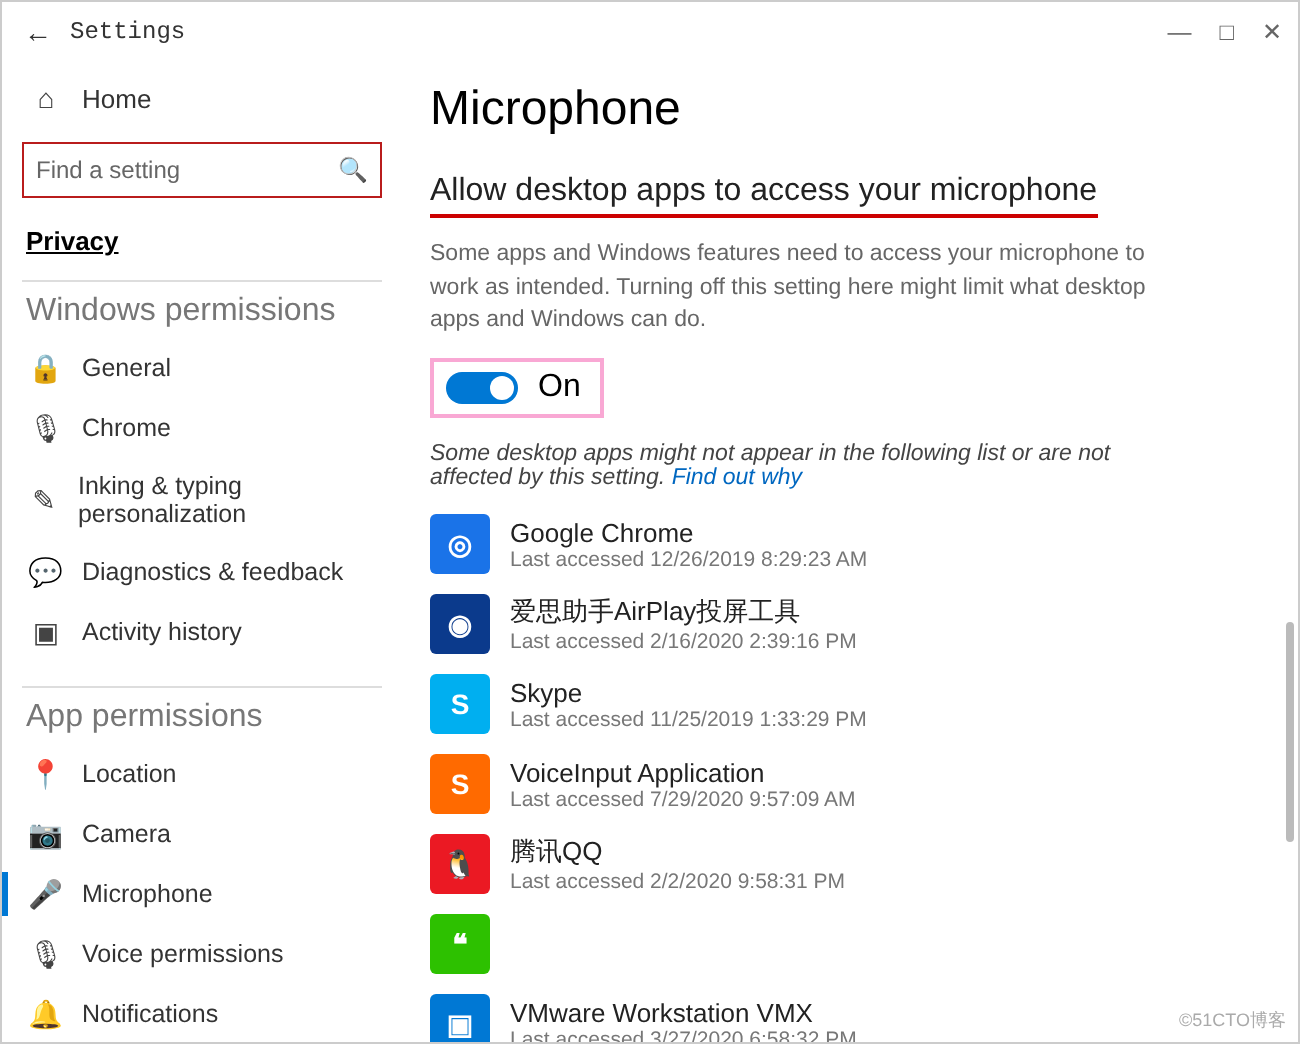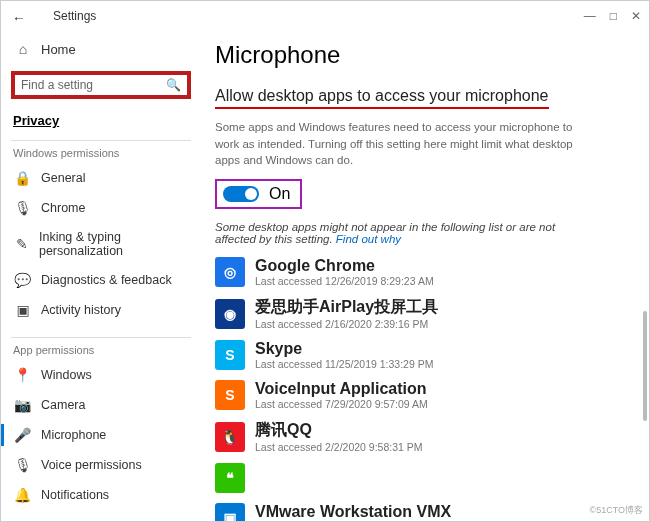--- a/index.html
+++ b/index.html
@@ -1,45 +1,45 @@
 <!DOCTYPE html>
 <html><head>
 <meta charset="utf-8">
 <style>
 * { box-sizing: border-box; margin: 0; padding: 0; font-family: "Segoe UI", sans-serif; }
 body { width: 650px; height: 522px; background: #fff; overflow: hidden; position: relative; border: 1px solid #ccc; }
 .titlebar { height: 30px; display: flex; align-items: center; padding: 0 8px; font-size: 12px; color: #333; }
 .titlebar .back { width: 20px; text-align: center; font-size: 14px; cursor: pointer; }
-.titlebar .title { margin-left: 24px; }
+.titlebar .title { margin-left: 6px; font-family: Liberation Mono, monospace; }
 .titlebar .winctrls { margin-left: auto; display: flex; gap: 14px; font-size: 12px; color: #666; }
 .layout { display: flex; height: calc(100% - 30px); }
 .sidebar { width: 200px; padding: 4px 10px 10px 10px; overflow: hidden; }
 .home { display: flex; align-items: center; gap: 10px; padding: 6px 4px; font-size: 13px; color: #333; }
-.search { margin-top: 8px; display: flex; align-items: center; border: 4px solid #b91c1c; height: 28px; padding: 0 6px; font-size: 12px; color: #666; }
+.search { margin-top: 8px; display: flex; align-items: center; border: 1px solid #b91c1c; height: 28px; padding: 0 6px; font-size: 12px; color: #666; }
 .search span.ph { flex: 1; }
 .section-active { font-weight: 600; font-size: 13px; margin: 14px 0 4px 2px; text-decoration: underline; }
 .sep { border: none; border-top: 1px solid #ddd; margin: 12px 0 6px; }
-.group-label { font-size: 11px; color: #777; margin: 2px 0 4px 2px; }
+.group-label { font-size: 16px; color: #777; margin: 2px 0 4px 2px; }
 .navitem { display: flex; align-items: center; gap: 10px; padding: 7px 4px; font-size: 12.5px; color: #333; cursor: pointer; position: relative; }
 .navitem.active::before { content:""; position:absolute; left:-10px; top:4px; bottom:4px; width:3px; background:#0078d4; }
 .navicon { width: 16px; height: 16px; display: inline-flex; align-items: center; justify-content: center; font-size: 14px; color: #444; }
 .content { flex: 1; padding: 10px 14px 0 14px; overflow-y: auto; position: relative; }
 h1 { font-size: 24px; font-weight: 400; margin-bottom: 18px; }
 h2 { font-size: 16px; font-weight: 400; color: #222; margin-bottom: 4px; border-bottom: 2px solid #c00; display: inline-block; padding-bottom: 2px; }
 .desc { font-size: 11.5px; color: #666; line-height: 1.45; margin: 6px 0 10px; max-width: 380px; }
-.toggle-row { display: inline-flex; align-items: center; gap: 10px; border: 2px solid #a21caf; padding: 4px 10px 4px 6px; }
+.toggle-row { display: inline-flex; align-items: center; gap: 10px; border: 2px solid #f9a8d4; padding: 4px 10px 4px 6px; }
 .toggle { width: 36px; height: 16px; border-radius: 10px; background: #0078d4; position: relative; }
 .toggle::after { content:""; position:absolute; right:2px; top:2px; width:12px; height:12px; background:#fff; border-radius:50%; }
 .note { font-size: 11.5px; color: #444; margin: 12px 0 10px; max-width: 380px; font-style: italic; }
 .note a { color: #0067c0; text-decoration: none; }
 .applist { display: flex; flex-direction: column; gap: 6px; }
 .app { display: flex; align-items: center; gap: 10px; padding: 2px 0; }
 .appicon { width: 30px; height: 30px; border-radius: 3px; display: flex; align-items: center; justify-content: center; font-size: 14px; color: #fff; font-weight: 600; flex-shrink: 0; }
 .appinfo { display: flex; flex-direction: column; }
-.appname { font-size: 16px; color: #222; font-weight: bold; }
+.appname { font-size: 13px; color: #222; }
 .appmeta { font-size: 10.5px; color: #777; }
 .scrollbar-fake { position: absolute; right: 2px; top: 280px; width: 4px; height: 110px; background: #bbb; border-radius: 2px; }
 .watermark { position: absolute; right: 6px; bottom: 4px; font-size: 9px; color: #aaa; }
 </style>
 </head>
 <body>
 
 <div class="titlebar">
   <span class="back">←</span>
   <span class="title">Settings</span>
@@ -83,21 +83,21 @@
         <div class="navitem">
           <span class="navicon">▣</span>
           <span>Activity history</span>
         </div>
       </div>
     <hr class="sep">
     <div class="group-label">App permissions</div>
     <div id="group2">
         <div class="navitem">
           <span class="navicon">📍</span>
-          <span>Windows</span>
+          <span>Location</span>
         </div>
         <div class="navitem">
           <span class="navicon">📷</span>
           <span>Camera</span>
         </div>
         <div class="navitem active">
           <span class="navicon">🎤</span>
           <span>Microphone</span>
         </div>
         <div class="navitem">

